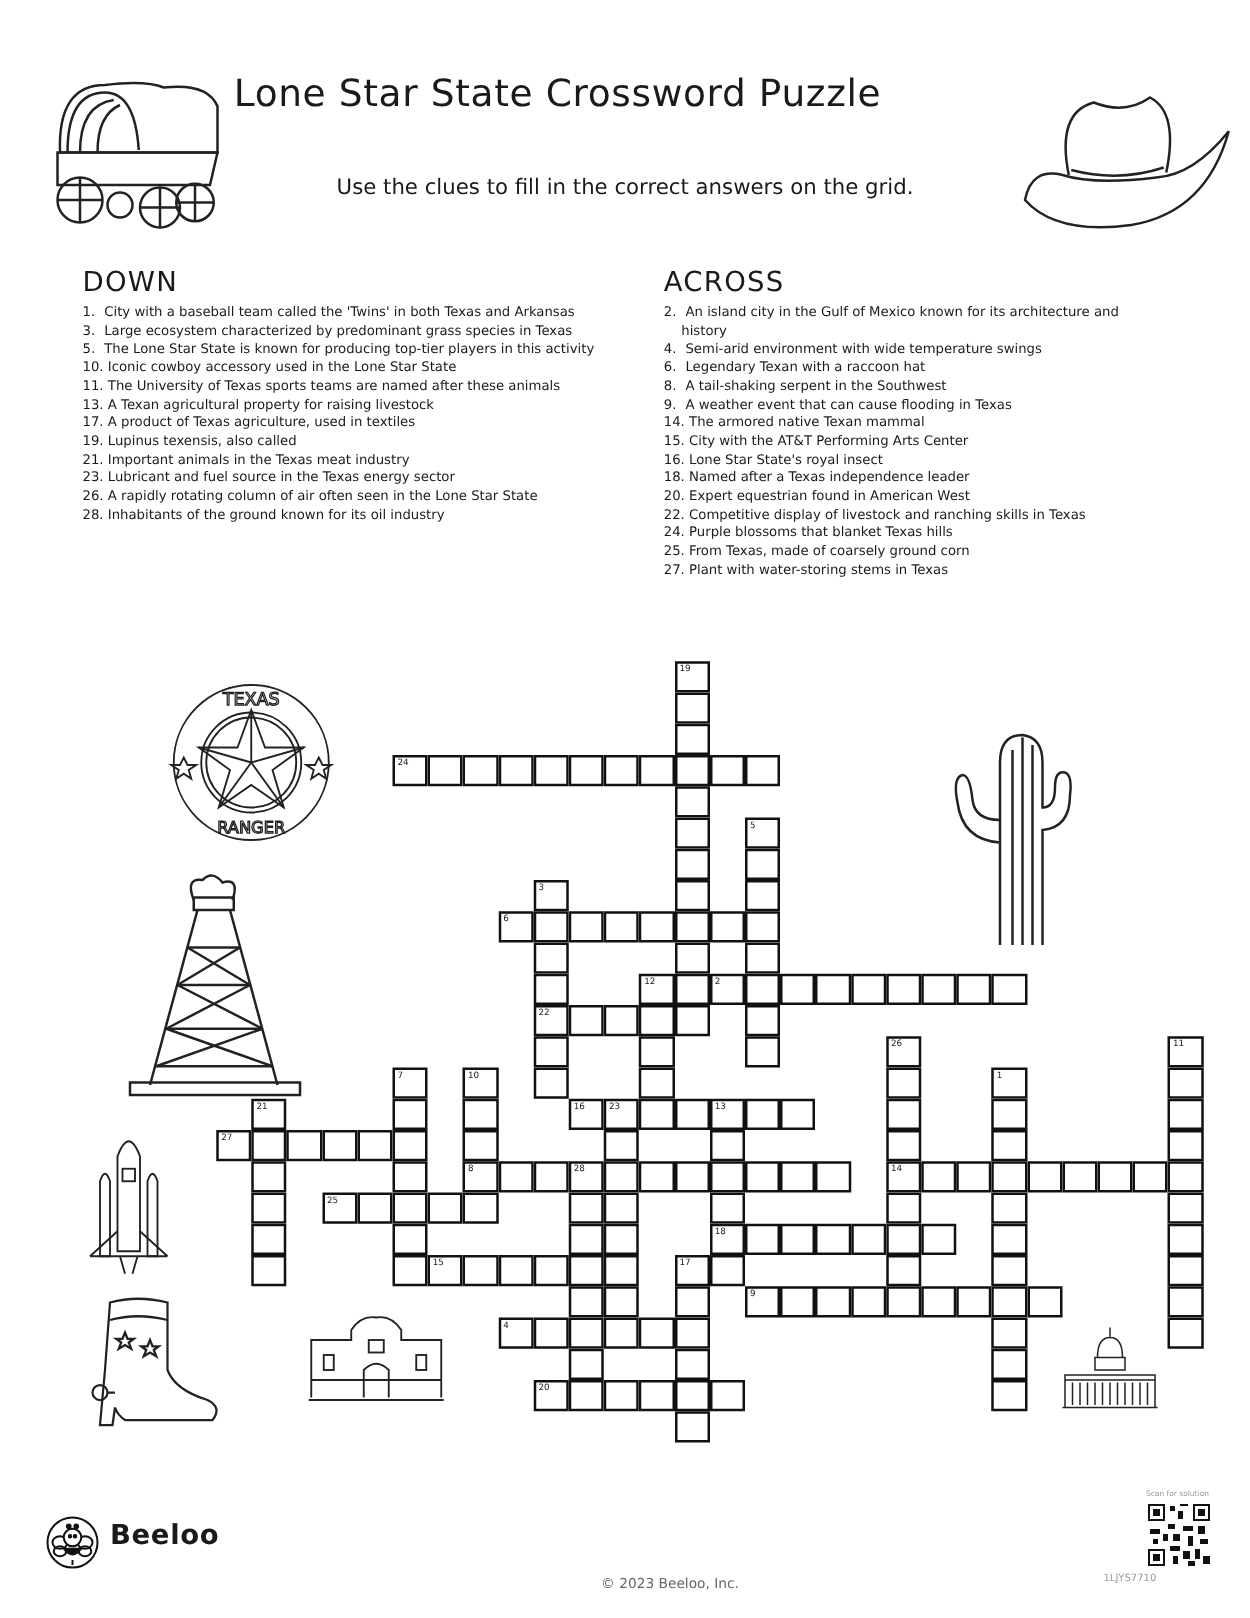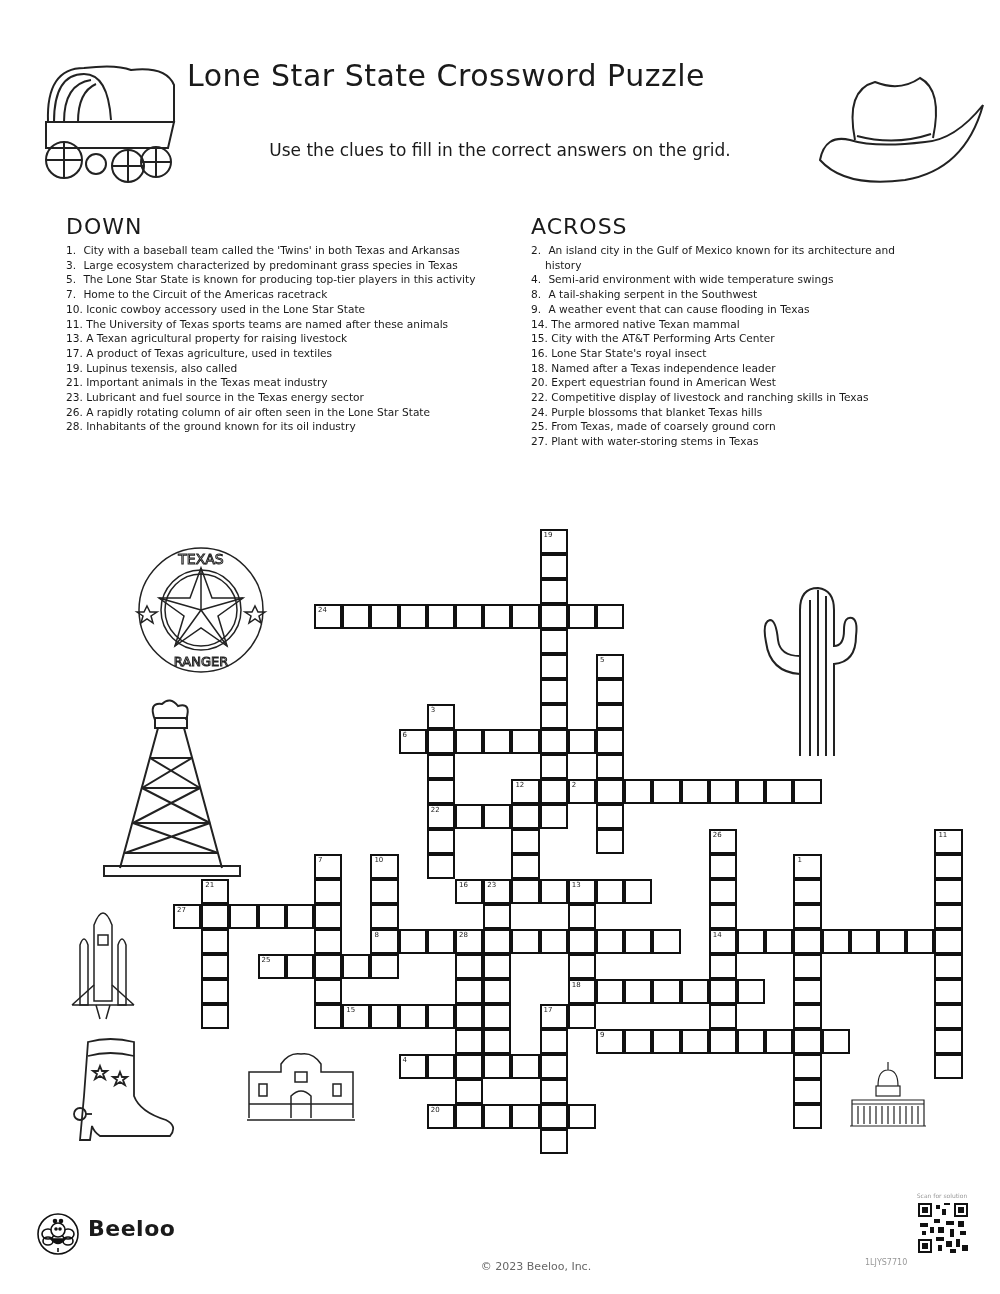--- a/index.html
+++ b/index.html
@@ -18,21 +18,21 @@
   #grid { left: 0; top: 0; width: 1000px; height: 1294px; pointer-events: none; }
   .cell { position: absolute; width: 28.2px; height: 25px; box-sizing: border-box;
           border: 2px solid #111; background: #fff; margin-left: -1px; margin-top: -1px;
           pointer-events: auto; }
   .cell .n { position: absolute; left: 2px; top: 0px; font-size: 7px; color: #222; line-height: 9px; }
   .logo { left: 36px; top: 1212px; }
   .logo-text { left: 88px; top: 1216px; font-size: 22px; font-weight: bold; letter-spacing: 0.5px; }
   .copyright { left: 0; width: 1000px; top: 1260px; text-align: center; font-size: 11px; color: #666; margin-left: 36px; }
   .scan-label { left: 912px; top: 1192px; font-size: 6px; color: #999; width: 60px; text-align: center; }
   .qr { left: 918px; top: 1203px; }
-  .code { left: 865px; top: 1258px; font-size: 8px; color: #999; width: 60px; text-align: left; }
+  .code { left: 865px; top: 1258px; font-size: 8px; color: #999; width: 60px; text-align: right; }
   svg { display: block; }
 </style>
 </head>
 <body>
 
 <div class="abs title">Lone Star State Crossword Puzzle</div>
 <div class="abs subtitle">Use the clues to fill in the correct answers on the grid.</div>
 
 <div class="abs" style="left:36px;top:60px;">
   <svg width="140" height="125" viewBox="0 0 140 125" fill="none" stroke="#222" stroke-width="2">
@@ -122,37 +122,37 @@
     <path d="M10 46 L10 64 M16 46 L16 64 M22 46 L22 64 M28 46 L28 64 M34 46 L34 64 M40 46 L40 64 M46 46 L46 64 M52 46 L52 64 M58 46 L58 64 M64 46 L64 64 M70 46 L70 64"></path>
   </svg>
 </div>
 
 <div class="abs clue-col" style="left:62px;">
   <div class="clue-head">DOWN</div>
   <ul class="clue-list" id="down-list">
       <li><span class="clue-num">1.</span> <span>City with a baseball team called the 'Twins' in both Texas and Arkansas</span></li>
       <li><span class="clue-num">3.</span> <span>Large ecosystem characterized by predominant grass species in Texas</span></li>
       <li><span class="clue-num">5.</span> <span>The Lone Star State is known for producing top-tier players in this activity</span></li>
-      <li><span class="clue-num">7.</span> <span>Home to the Circuit of the Americas racetrack</span></li>
       <li><span class="clue-num">10.</span> <span>Iconic cowboy accessory used in the Lone Star State</span></li>
       <li><span class="clue-num">11.</span> <span>The University of Texas sports teams are named after these animals</span></li>
       <li><span class="clue-num">13.</span> <span>A Texan agricultural property for raising livestock</span></li>
       <li><span class="clue-num">17.</span> <span>A product of Texas agriculture, used in textiles</span></li>
       <li><span class="clue-num">19.</span> <span>Lupinus texensis, also called</span></li>
       <li><span class="clue-num">21.</span> <span>Important animals in the Texas meat industry</span></li>
       <li><span class="clue-num">23.</span> <span>Lubricant and fuel source in the Texas energy sector</span></li>
       <li><span class="clue-num">26.</span> <span>A rapidly rotating column of air often seen in the Lone Star State</span></li>
       <li><span class="clue-num">28.</span> <span>Inhabitants of the ground known for its oil industry</span></li>
     </ul>
 </div>
 <div class="abs clue-col" style="left:527px;width:400px;">
   <div class="clue-head">ACROSS</div>
   <ul class="clue-list" id="across-list">
       <li><span class="clue-num">2.</span> <span>An island city in the Gulf of Mexico known for its architecture and history</span></li>
       <li><span class="clue-num">4.</span> <span>Semi-arid environment with wide temperature swings</span></li>
+      <li><span class="clue-num">6.</span> <span>Legendary Texan with a raccoon hat</span></li>
       <li><span class="clue-num">8.</span> <span>A tail-shaking serpent in the Southwest</span></li>
       <li><span class="clue-num">9.</span> <span>A weather event that can cause flooding in Texas</span></li>
       <li><span class="clue-num">14.</span> <span>The armored native Texan mammal</span></li>
       <li><span class="clue-num">15.</span> <span>City with the AT&amp;T Performing Arts Center</span></li>
       <li><span class="clue-num">16.</span> <span>Lone Star State's royal insect</span></li>
       <li><span class="clue-num">18.</span> <span>Named after a Texas independence leader</span></li>
       <li><span class="clue-num">20.</span> <span>Expert equestrian found in American West</span></li>
       <li><span class="clue-num">22.</span> <span>Competitive display of livestock and ranching skills in Texas</span></li>
       <li><span class="clue-num">24.</span> <span>Purple blossoms that blanket Texas hills</span></li>
       <li><span class="clue-num">25.</span> <span>From Texas, made of coarsely ground corn</span></li>

